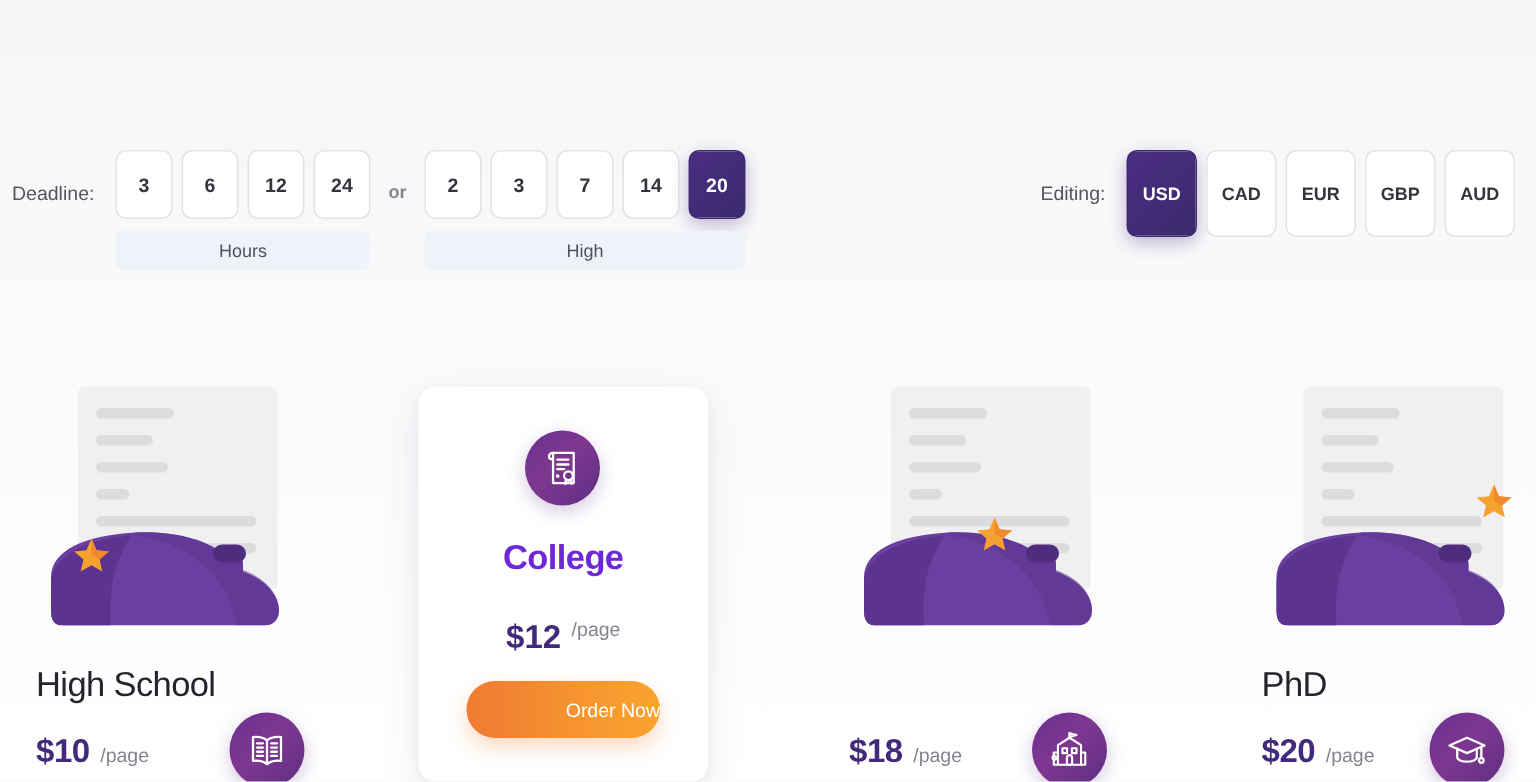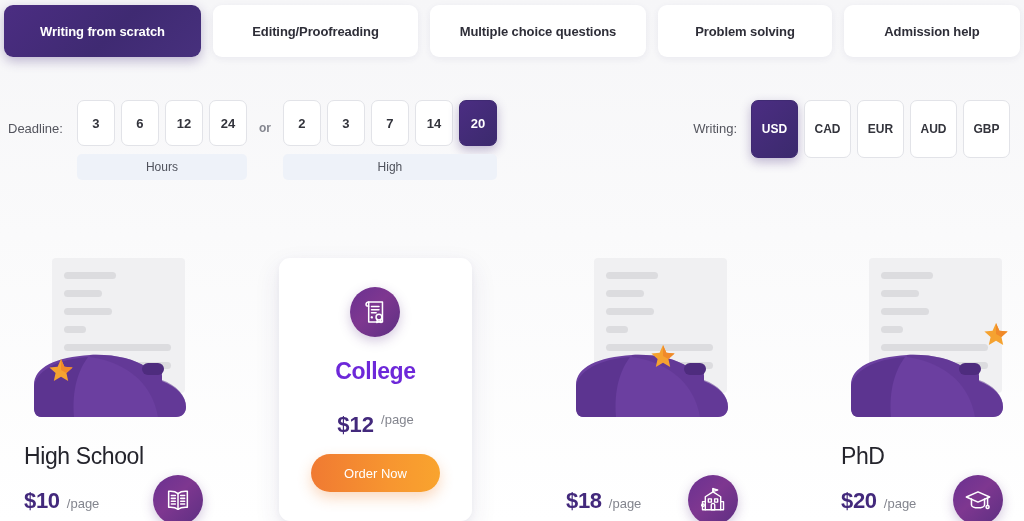--- a/index.html
+++ b/index.html
@@ -343,44 +343,28 @@
     width: 129px;
     height: 38px;
     border: none;
     border-radius: 19px;
     background: linear-gradient(90deg, #f07a32 0%, #f79530 60%, #f9a42e 100%);
     color: #ffffff;
     font-size: 13px;
     font-family: "Liberation Sans", sans-serif;
     cursor: pointer;
     box-shadow: 0 6px 14px rgba(240, 130, 45, 0.30);
+    text-align: right;
   }
 </style>
 </head>
 <body>
 
 <div class="page">
 
-  <div class="tabbar">
-    <div class="tab w1 active">
-      <span>Writing from scratch</span>
-    </div>
-    <div class="tab w2">
-      <span>Editing/Proofreading</span>
-    </div>
-    <div class="tab w3">
-      <span>Multiple choice questions</span>
-    </div>
-    <div class="tab w4">
-      <span>Problem solving</span>
-    </div>
-    <div class="tab w5">
-      <span>Admission help</span>
-    </div>
-  </div>
 
   <div class="options">
 
     <div class="deadline-group">
       <div class="opt-label">Deadline:</div>
 
       <div class="seg-col">
         <div class="seg-row">
           <div class="chip">
               <span>3</span>
@@ -416,35 +400,35 @@
             </div>
           <div class="chip selected">
               <span>20</span>
             </div>
         </div>
         <div class="unit-bar">High</div>
       </div>
     </div>
 
     <div class="currency-group">
-      <div class="opt-label">Writing:</div>
+      <div class="opt-label">Editing:</div>
       <div class="cur-chip selected">
           <span>USD</span>
         </div>
       <div class="cur-chip">
           <span>CAD</span>
         </div>
       <div class="cur-chip">
           <span>EUR</span>
         </div>
       <div class="cur-chip">
+          <span>GBP</span>
+        </div>
+      <div class="cur-chip">
           <span>AUD</span>
-        </div>
-      <div class="cur-chip">
-          <span>GBP</span>
         </div>
     </div>
 
   </div>
 
   <div class="cards">
 
     <div class="card c1">
       <div class="illus">
         <div class="doc">

